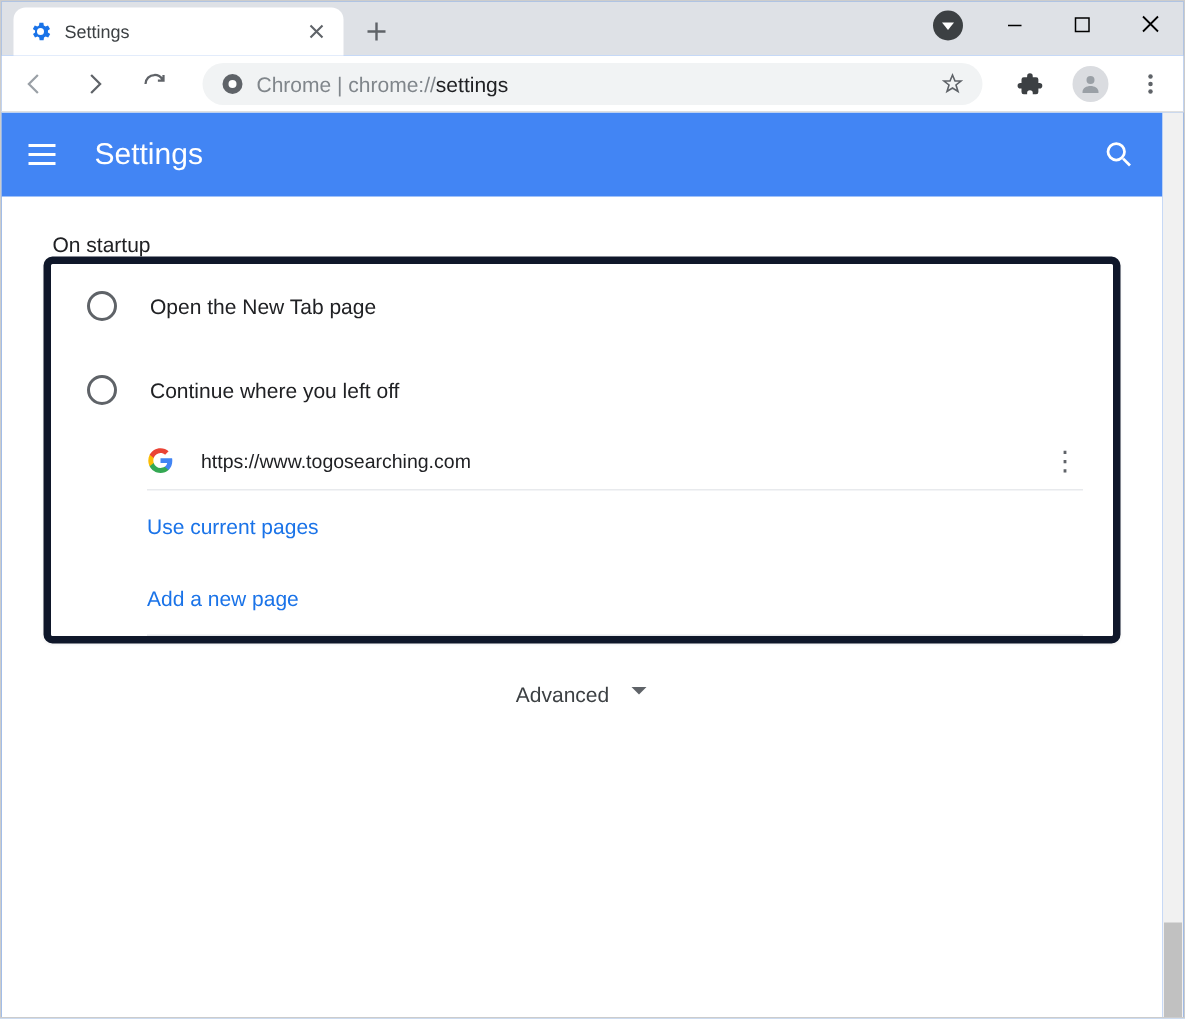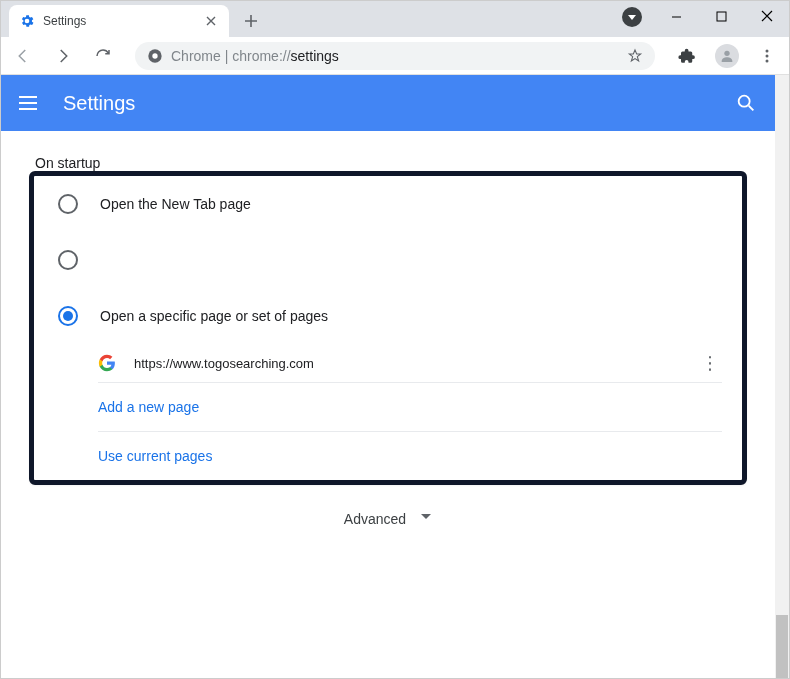--- a/index.html
+++ b/index.html
@@ -186,42 +186,39 @@
 
       <div class="settings-body">
         <div class="section-title">On startup</div>
         <div class="card">
           <div class="radio-row">
             <div class="radio"></div>
             <div class="radio-label">Open the New Tab page</div>
           </div>
           <div class="radio-row">
             <div class="radio"></div>
-          </div>
-          <div class="radio-row">
-            <div class="radio checked"></div>
-            <div class="radio-label">Open a specific page or set of pages</div>
+            <div class="radio-label">Continue where you left off</div>
           </div>
           <div class="nested">
             <div class="page-entry">
               <span class="favicon">
                 <svg width="18" height="18" viewBox="0 0 48 48">
                     <path fill="#4285F4" d="M45 24.5c0-1.6-.1-3-.4-4.5H24v8.5h11.8c-.5 2.8-2 5.1-4.3 6.7v5.5h7C42.6 36.9 45 31.3 45 24.5z"></path>
                     <path fill="#34A853" d="M24 46c5.8 0 10.7-1.9 14.3-5.2l-7-5.5c-2 1.3-4.5 2.1-7.3 2.1-5.6 0-10.4-3.8-12.1-8.9H4.7v5.6C8.3 41.3 15.6 46 24 46z"></path>
                     <path fill="#FBBC05" d="M11.9 28.5C11.5 27.2 11.2 25.6 11.2 24s.3-3.2.7-4.5v-5.6H4.7C3.2 17 2.3 20.4 2.3 24s.9 7 2.4 10.1l7.2-5.6z"></path>
                     <path fill="#EA4335" d="M24 10.5c3.2 0 6 1.1 8.2 3.2l6.2-6.2C34.7 3.9 29.8 2 24 2 15.6 2 8.3 6.7 4.7 13.9l7.2 5.6C13.6 14.3 18.4 10.5 24 10.5z"></path>
                   </svg>
               </span>
               <div class="page-texts">
                 <div class="page-title">https://www.togosearching.com</div>
               </div>
               <div class="page-menu">⋮</div>
             </div>
+            <div class="link-row last">Use current pages</div>
             <div class="link-row">Add a new page</div>
-            <div class="link-row last">Use current pages</div>
           </div>
         </div>
 
         <div class="advanced">
           <span class="advanced-label">Advanced</span>
           <span class="advanced-arrow">
             <svg width="12" height="12" viewBox="0 0 12 12" fill="#5f6368">
                 <path d="M1 3l5 5 5-5z"></path>
               </svg>
           </span>

